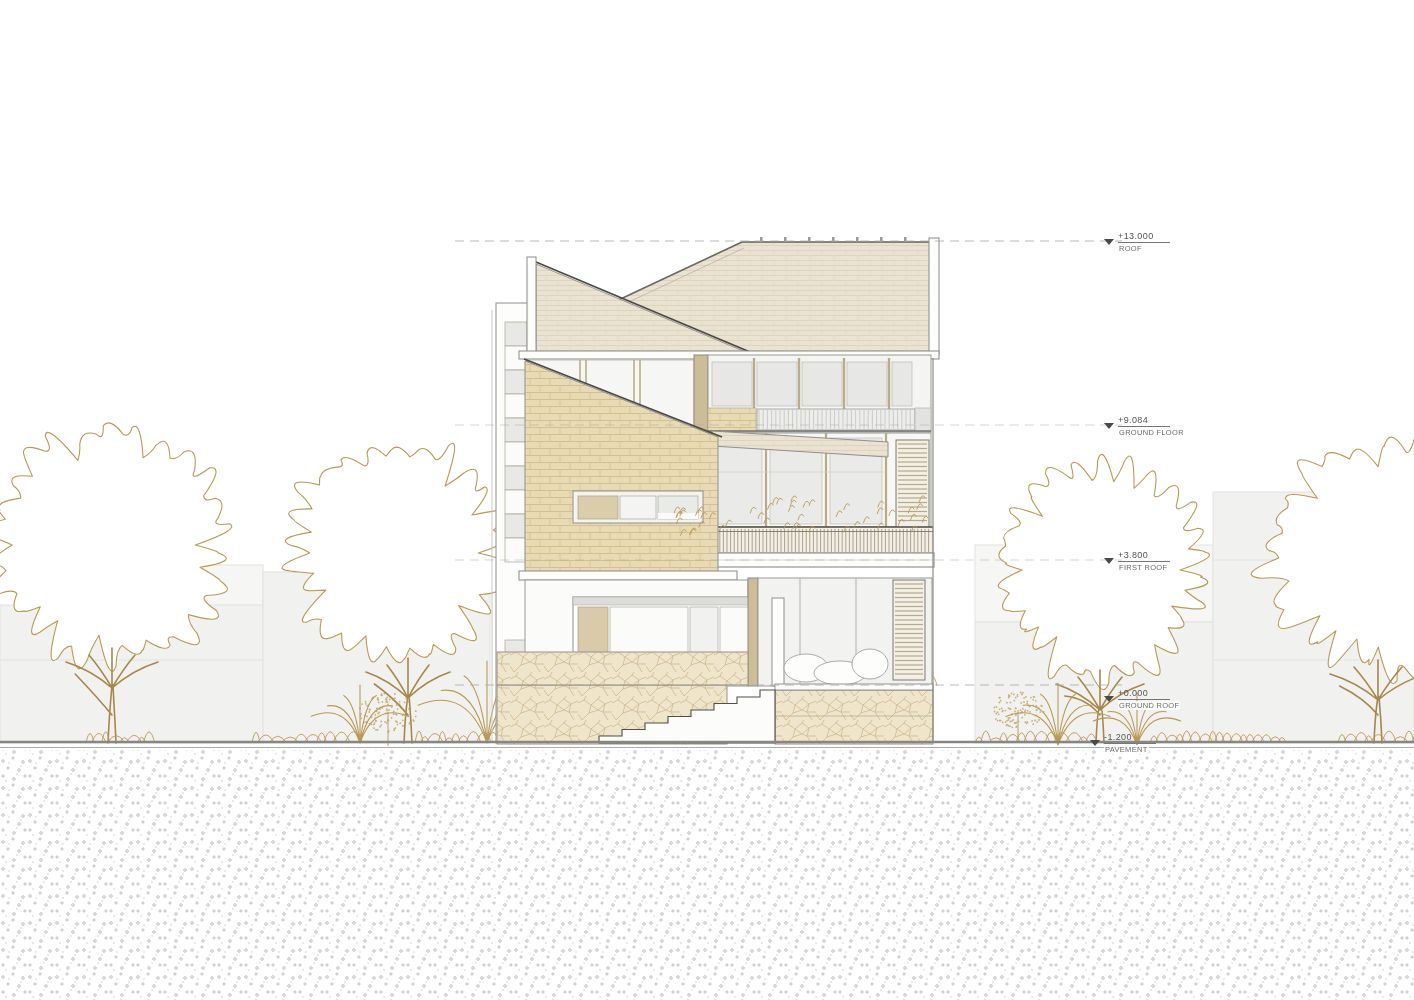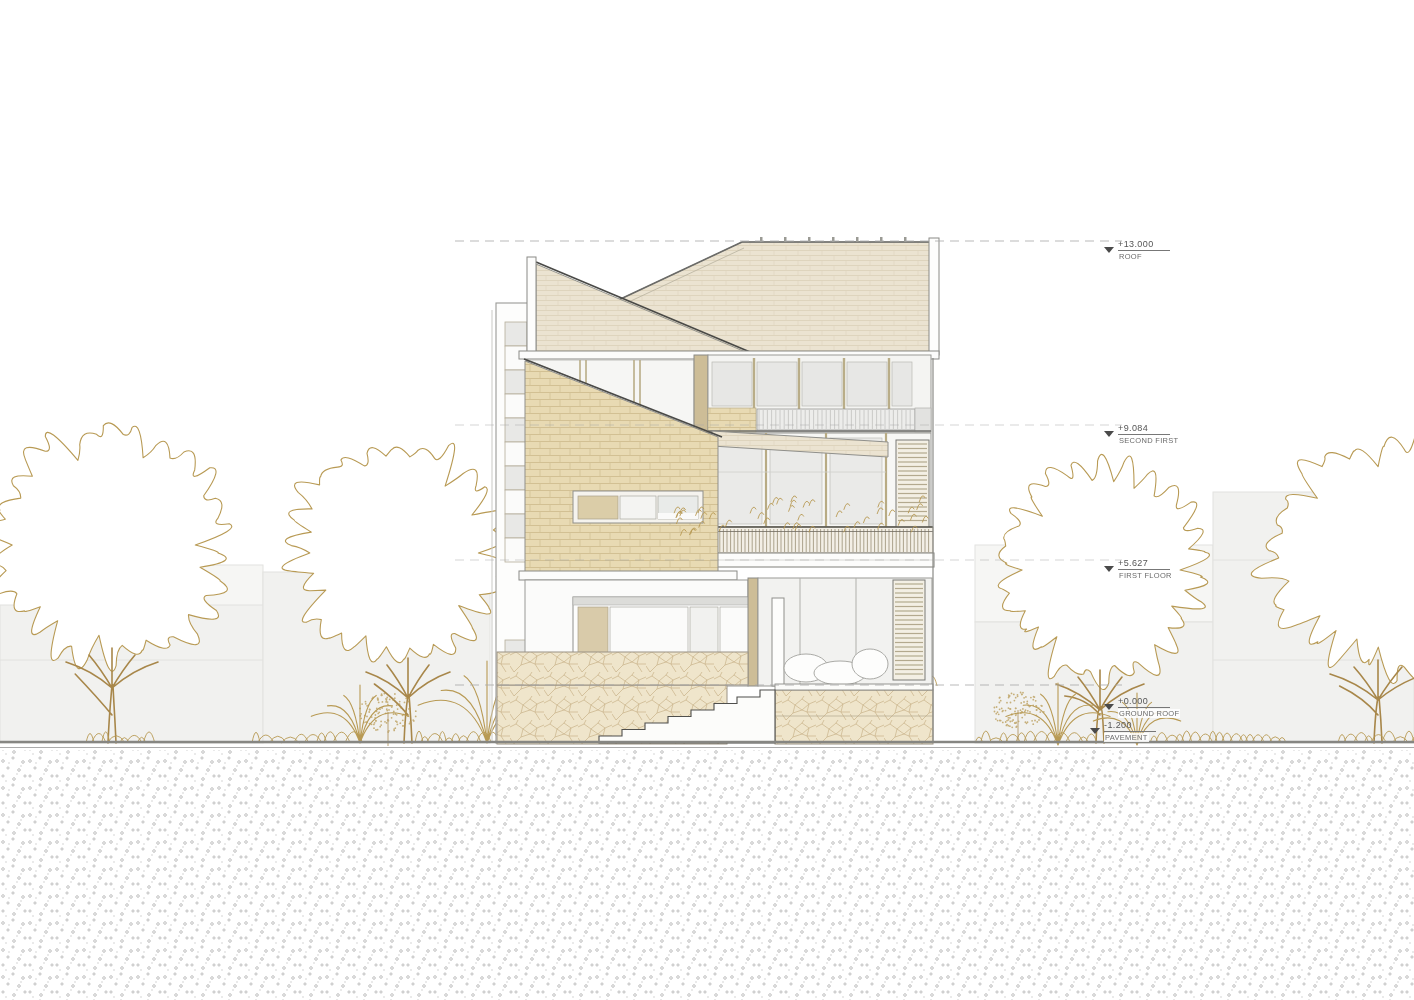--- a/index.html
+++ b/index.html
@@ -1,20 +1,20 @@
 <!DOCTYPE html>
 <html><head>
 <meta charset="utf-8">
 <style>
   html,body{margin:0;padding:0;background:#fff;}
   #stage{position:relative;width:1414px;height:1000px;background:#ffffff;overflow:hidden;
          font-family:"Liberation Sans",sans-serif;}
   #drawing{position:absolute;left:0;top:0;}
   
-  .lvl{position:absolute;left:1104px;width:90px;height:24px;margin-top:8px;}
+  .lvl{position:absolute;left:1104px;width:90px;height:24px;}
   .lvl .tri{position:absolute;left:0;top:8px;width:0;height:0;
             border-left:5px solid transparent;border-right:5px solid transparent;
             border-top:6px solid #4a4a4a;}
   .lvl .val{position:absolute;left:14px;top:0;width:52px;font-size:9px;color:#555;
             letter-spacing:.4px;border-bottom:1px solid #777;padding-bottom:1px;white-space:nowrap;}
   .lvl .nm{position:absolute;left:14px;top:13px;font-size:7.5px;color:#6a6a6a;
            letter-spacing:.3px;white-space:nowrap;background:rgba(255,255,255,.85);padding:0 1px;text-align:right;}
   
   #titleblock{position:absolute;left:798px;top:840px;width:220px;}
   #title{font-size:24px;color:#272727;letter-spacing:1px;transform:scaleX(.92);
@@ -666,31 +666,31 @@
 </svg>
 
   <div class="lvl" style="top:231px">
     <span class="tri"></span>
     <span class="val">+13.000</span>
     <span class="nm">ROOF</span>
   </div>
   <div class="lvl" style="top:415px">
     <span class="tri"></span>
     <span class="val">+9.084</span>
-    <span class="nm">SECOND FIRST</span>
+    <span class="nm">GROUND FLOOR</span>
   </div>
   <div class="lvl" style="top:550px">
     <span class="tri"></span>
-    <span class="val">+5.627</span>
-    <span class="nm">FIRST FLOOR</span>
+    <span class="val">+3.800</span>
+    <span class="nm">FIRST ROOF</span>
   </div>
   <div class="lvl" style="top:688px">
     <span class="tri"></span>
     <span class="val">+0.000</span>
     <span class="nm">GROUND ROOF</span>
   </div>
-  <div class="lvl" style="top:712px;left:1090px">
+  <div class="lvl" style="top:732px;left:1090px">
     <span class="tri"></span>
     <span class="val">-1.200</span>
     <span class="nm">PAVEMENT</span>
   </div>
 
 </div>
 
 </body></html>

